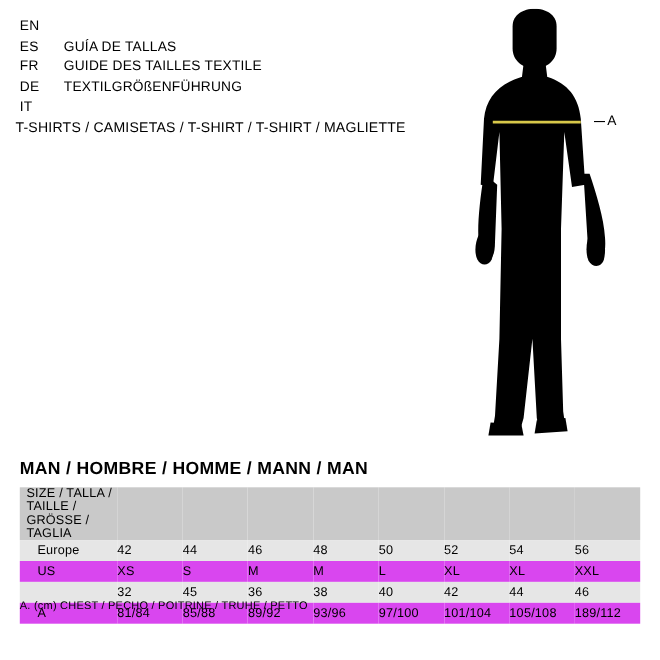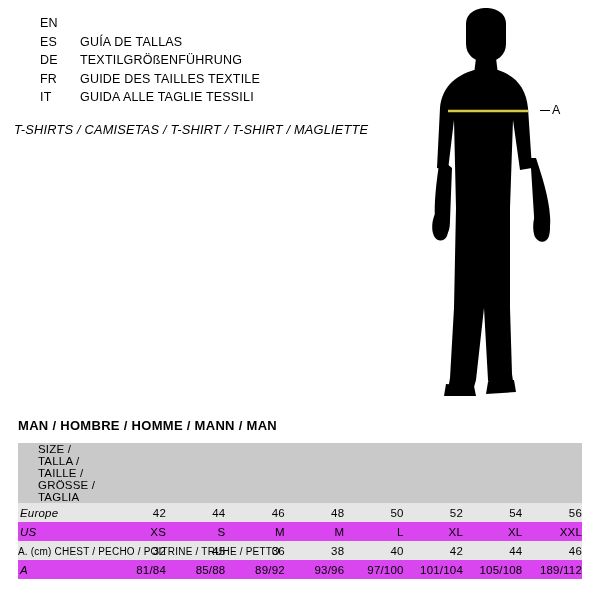--- a/index.html
+++ b/index.html
@@ -16,43 +16,41 @@
     position: relative;
     overflow: hidden;
   }
 
   
   .lang-block {
     position: absolute;
     left: 18px;
     top: 14px;
     width: 380px;
-    margin-left: 22px;
   }
   .lang-row {
     display: flex;
     align-items: baseline;
     font-size: 12.5px;
     line-height: 18.6px;
     letter-spacing: 0.2px;
     white-space: nowrap;
   }
   .lang-code {
     width: 40px;
     flex: 0 0 40px;
   }
   .lang-text { flex: 1 1 auto; }
 
   
   .category-block {
     position: absolute;
     left: 14px;
-    top: 120px;
+    top: 106px;
     width: 400px;
-    font-style: italic;
   }
   .category-line {
     font-size: 12.8px;
     line-height: 20px;
     letter-spacing: 0.2px;
     white-space: nowrap;
   }
 
   
   .figure-wrap {
@@ -77,21 +75,21 @@
     top: 110px;
     width: 10px;
     border-top: 1.5px solid #000;
   }
 
   
   .gender-title {
     position: absolute;
     left: 18px;
     top: 418px;
-    font-size: 13px;
+    font-size: 16px;
     font-weight: bold;
     letter-spacing: 0.3px;
     white-space: nowrap;
   }
 
   table.size-table {
     position: absolute;
     left: 18px;
     top: 443px;
     width: 564px;
@@ -102,26 +100,26 @@
   table.size-table th,
   table.size-table td {
     padding: 0;
     height: 19px;
     font-weight: normal;
     text-align: left;
     vertical-align: middle;
   }
   table.size-table thead th {
     background: #c9c9c9;
-    padding-left: 20px;
+    padding-left: 6px;
   }
   table.size-table tbody tr.odd td { background: #e6e6e6; }
   table.size-table tbody tr.even td { background: #d946ef; }
-  table.size-table tbody td.label { padding-left: 2px; font-style: italic; }
-  table.size-table td.val { text-align: right; }
+  table.size-table tbody td.label { padding-left: 16px; }
+  table.size-table td.val { text-align: left; }
 
   .col-label { width: 88px; }
   .col-v { width: 59px; }
 
   .footnote {
     position: absolute;
     left: 18px;
     top: 546px;
     font-size: 10px;
     letter-spacing: 0.2px;
@@ -133,30 +131,29 @@
 
 <div class="lang-block">
   <div class="lang-row">
     <span class="lang-code">EN</span>
   </div>
   <div class="lang-row">
     <span class="lang-code">ES</span>
     <span class="lang-text">GUÍA DE TALLAS</span>
   </div>
   <div class="lang-row">
+    <span class="lang-code">FR</span>
+    <span class="lang-text">GUIDE DES TAILLES TEXTILE</span>
+  </div>
+  <div class="lang-row">
     <span class="lang-code">DE</span>
     <span class="lang-text">TEXTILGRÖßENFÜHRUNG</span>
   </div>
   <div class="lang-row">
-    <span class="lang-code">FR</span>
-    <span class="lang-text">GUIDE DES TAILLES TEXTILE</span>
-  </div>
-  <div class="lang-row">
     <span class="lang-code">IT</span>
-    <span class="lang-text">GUIDA ALLE TAGLIE TESSILI</span>
   </div>
 </div>
 
 <div class="category-block">
   <div class="category-line">T-SHIRTS / CAMISETAS / T-SHIRT / T-SHIRT / MAGLIETTE</div>
 </div>
 
 <div class="figure-wrap">
   <svg width="185" height="400" viewBox="0 0 185 400" xmlns="http://www.w3.org/2000/svg">
     <g fill="#000000">

